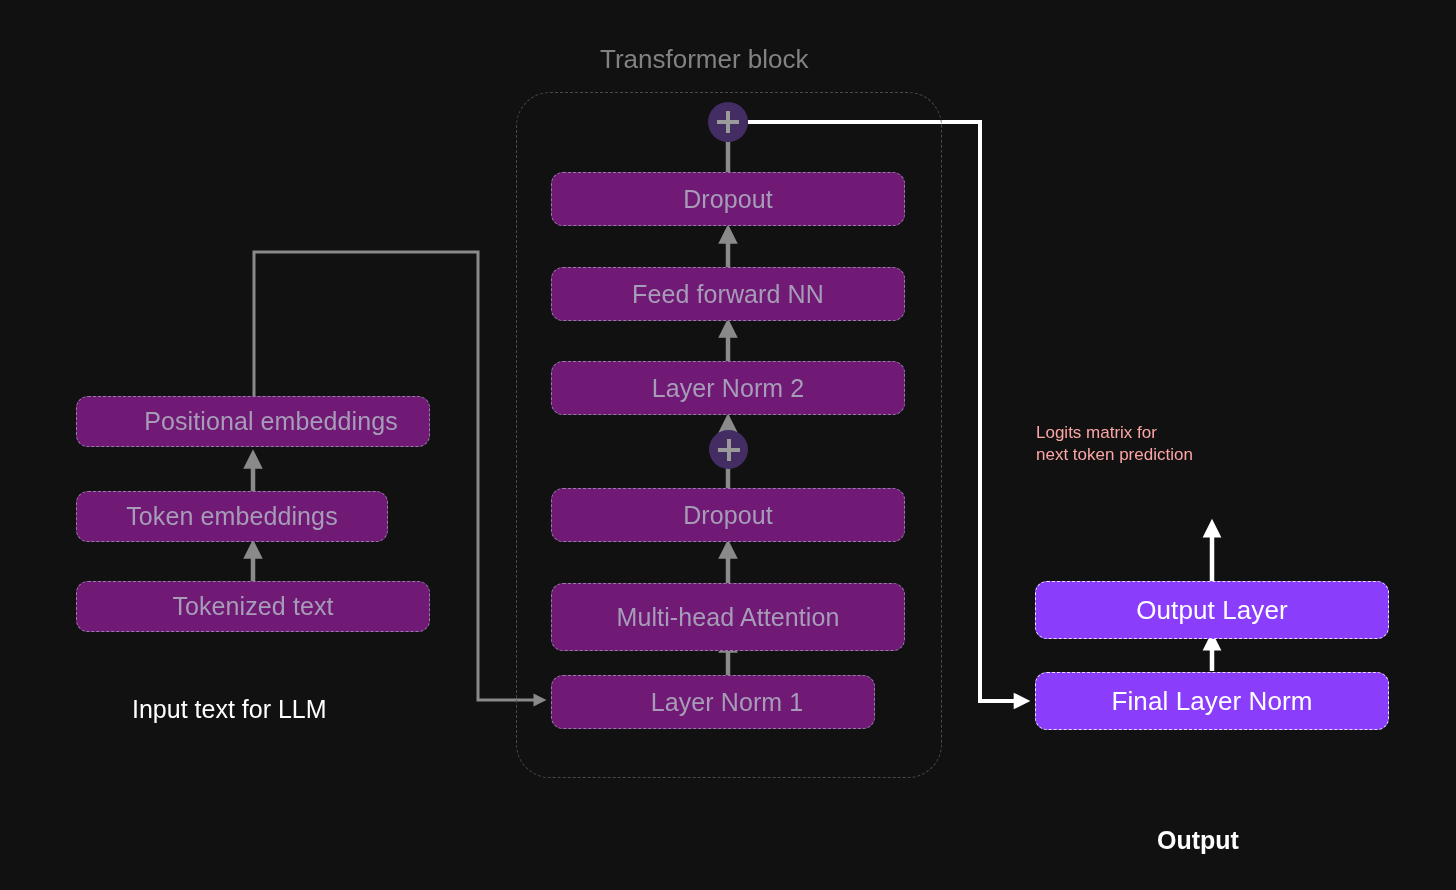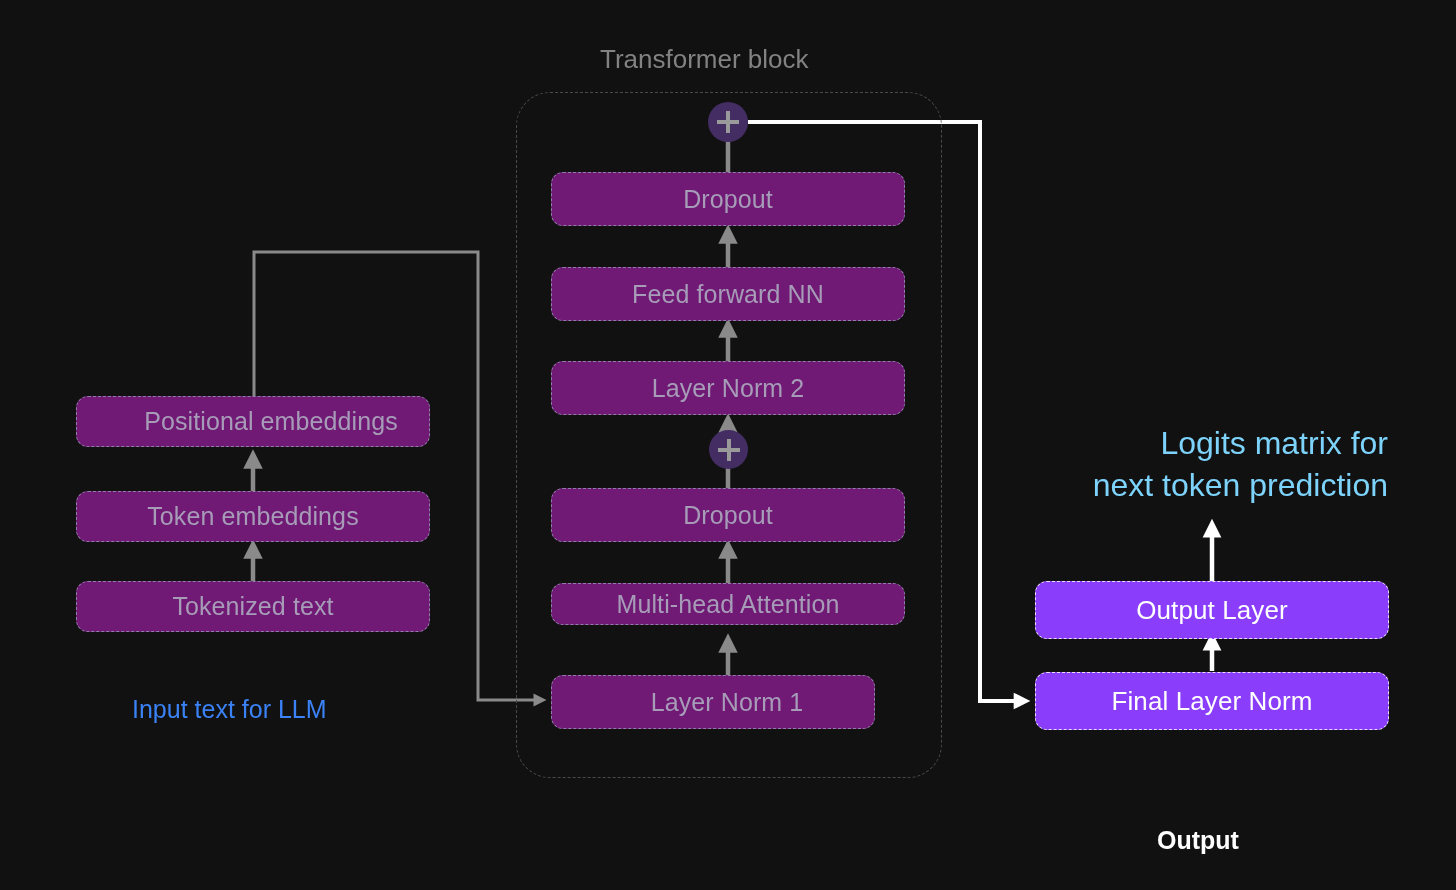--- a/index.html
+++ b/index.html
@@ -52,28 +52,28 @@
   }
   .caption {
     position: absolute;
     white-space: nowrap;
   }
   .caption.tf-title {
     color: #828282;
     font-size: 26px;
   }
   .caption.input-label {
-    color: #3b82f6;
+    color: #ffffff;
     font-size: 25px;
   }
   .caption.logits-label {
-    color: #7dd3fc;
-    font-size: 32px;
+    color: #fca5a5;
+    font-size: 17px;
     line-height: 1.32;
-    text-align: right;
+    text-align: left;
   }
   .caption.output-label {
     color: #FFFFFF;
     font-size: 25px;
     font-weight: bold;
   }
 
   
   .plus-node {
     position: absolute;
@@ -145,21 +145,21 @@
 
     <line x1="1212" y1="671" x2="1212" y2="641" stroke="#FFFFFF" stroke-width="4.5" marker-end="url(#arrow-white)"></line>
 
     <line x1="1212" y1="581" x2="1212" y2="528" stroke="#FFFFFF" stroke-width="4.5" marker-end="url(#arrow-white)"></line>
   </svg>
 
   <div class="node dark" style="left:76px; top:396px; width:354px; height:51px;padding-left:36px;">
     <span>Positional embeddings</span>
   </div>
 
-  <div class="node dark" style="left:76px; top:491px; width:354px; height:51px;">
+  <div class="node dark" style="left:76px; top:491px; width:312px; height:51px;">
     <span>Token embeddings</span>
   </div>
 
   <div class="node dark" style="left:76px; top:581px; width:354px; height:51px;">
     <span>Tokenized text</span>
   </div>
 
   <div class="caption input-label" style="left:132px; top:695px;">Input text for LLM</div>
 
   <div class="caption tf-title" style="left:600px; top:44px;">Transformer block</div>
@@ -183,21 +183,21 @@
   </div>
 
   <div class="plus-node" style="left:709px; top:430px; width:39px; height:39px;">
     <span class="glyph"></span>
   </div>
 
   <div class="node dark" style="left:551px; top:488px; width:354px; height:54px;">
     <span>Dropout</span>
   </div>
 
-  <div class="node dark" style="left:551px; top:583px; width:354px; height:42px;">
+  <div class="node dark" style="left:551px; top:583px; width:354px; height:68px;">
     <span>Multi-head Attention</span>
   </div>
 
   <div class="node dark" style="left:551px; top:675px; width:324px; height:54px;padding-left:28px;">
     <span>Layer Norm 1</span>
   </div>
 
   <div class="caption logits-label" style="left:1036px; top:422px; width:352px;">
     <span>Logits matrix for</span><br>
     <span>next token prediction</span>

